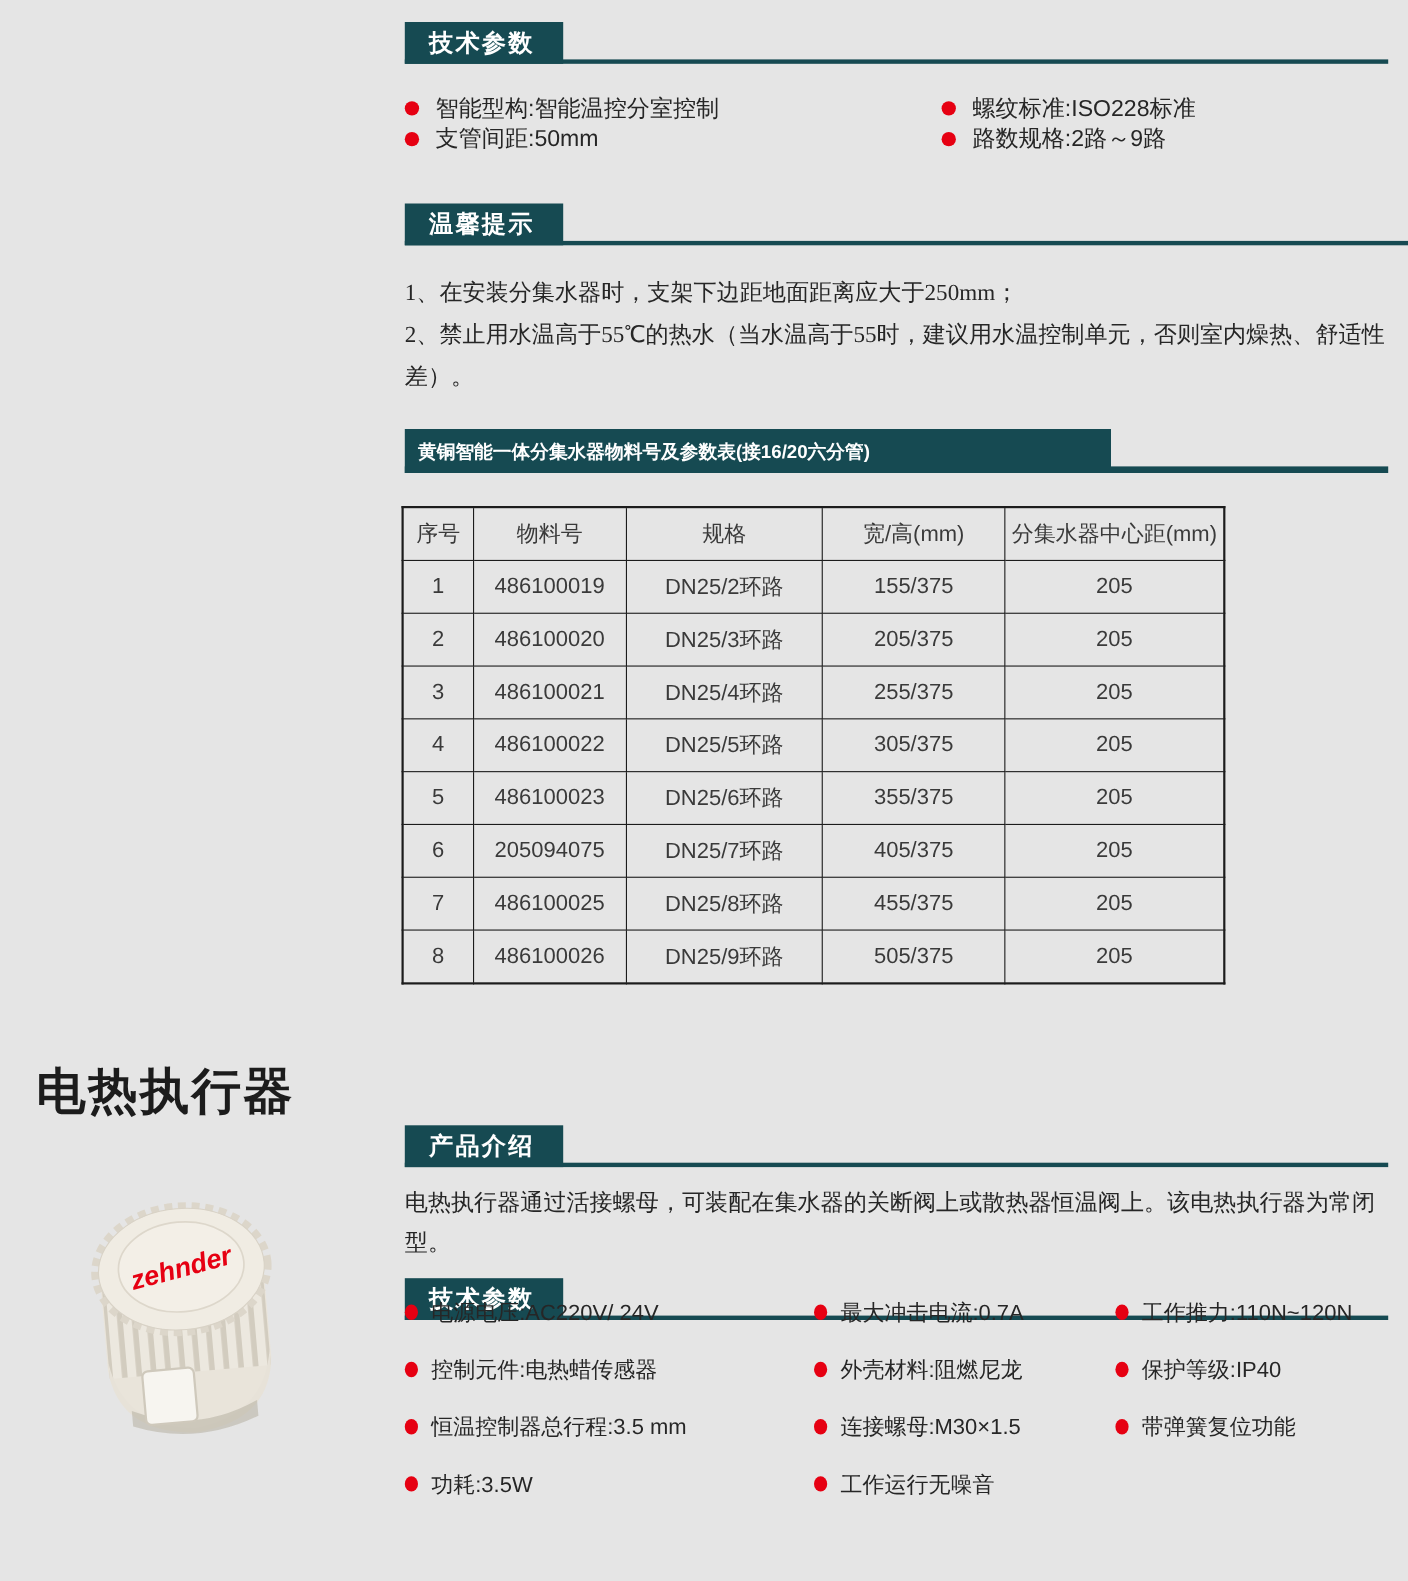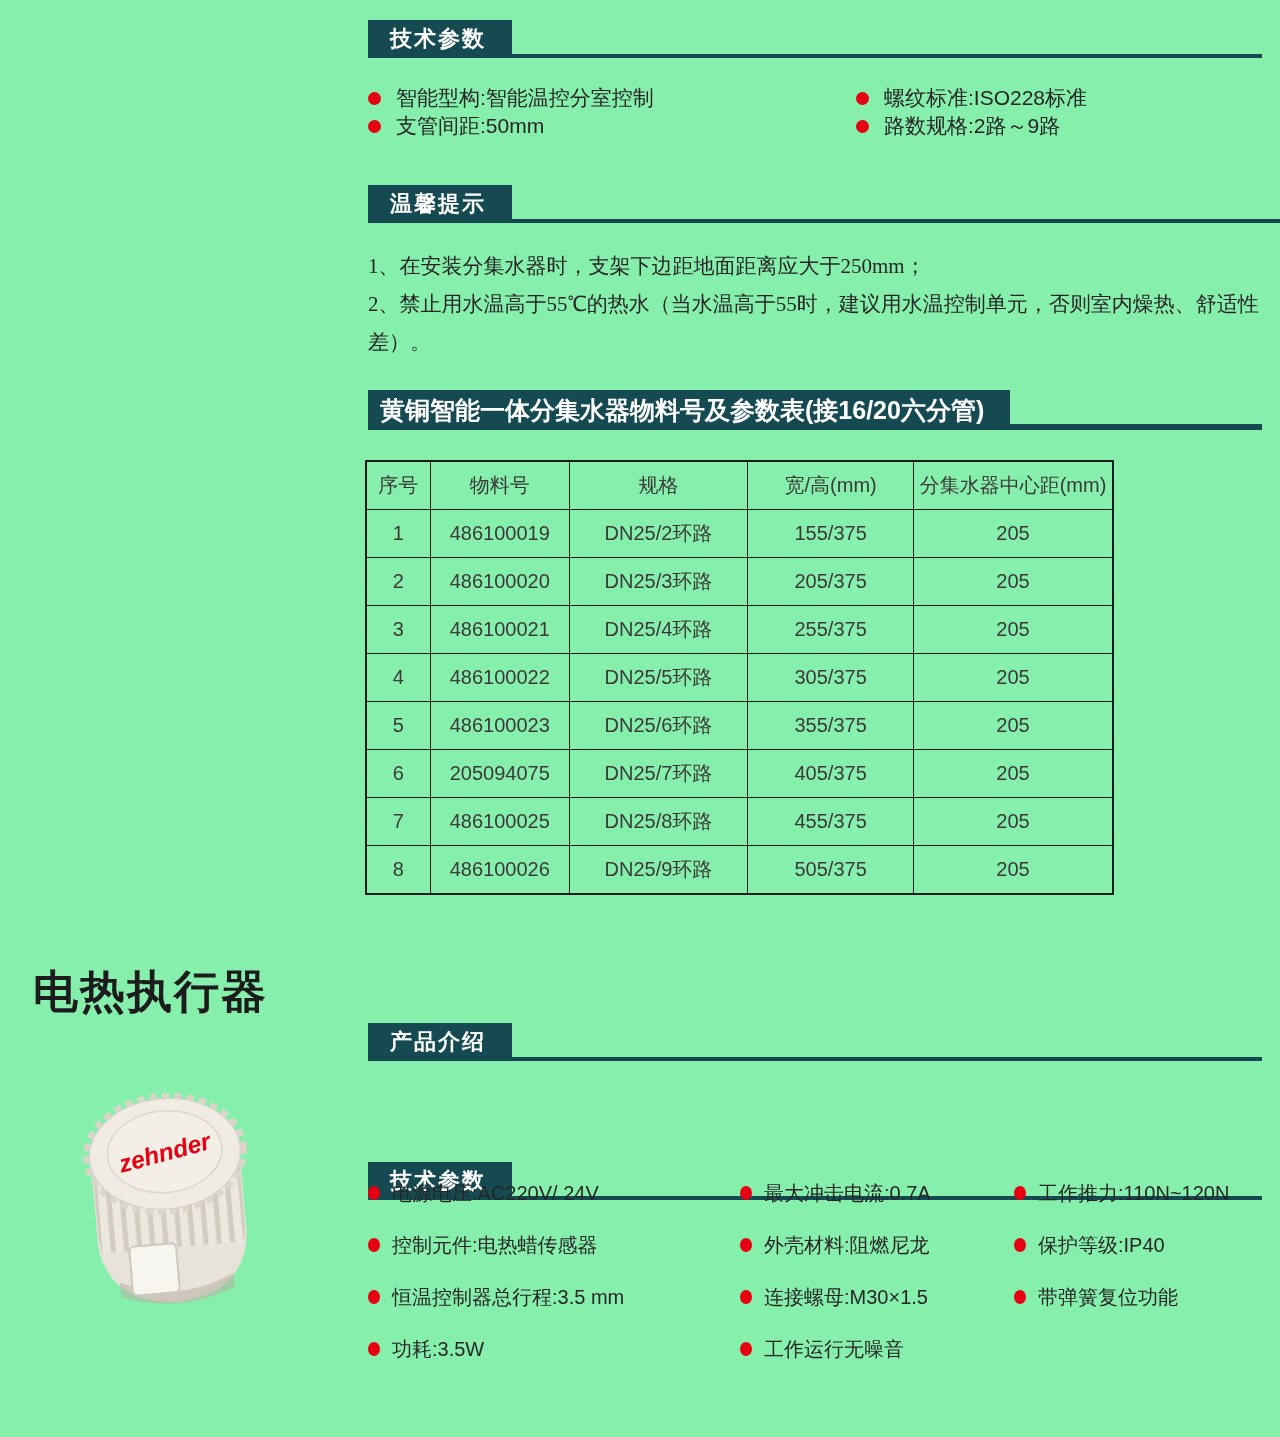--- a/index.html
+++ b/index.html
@@ -1,17 +1,17 @@
 <!DOCTYPE html>
 <html><head>
 <meta charset="utf-8">
 <style>
   html,body{margin:0;padding:0;background:#ffffff;}
   .page{
-    position:relative;width:1280px;height:1437px;background:#86efac;
+    position:relative;width:1280px;height:1437px;background:#e5e5e5;
     font-family:"Liberation Sans","DejaVu Sans",sans-serif;color:#262626;overflow:hidden;
   }
   
   .sec-hdr{position:absolute;left:368px;width:894px;height:38px;}
   .sec-hdr .rule{position:absolute;left:0;right:0;bottom:0;height:4px;background:#164a52;}
   .sec-hdr .tab{
     position:absolute;left:0;top:0;height:38px;min-width:100px;background:#164a52;
     color:#ffffff;font-size:22px;font-weight:bold;display:flex;align-items:center;
     padding:0 22px;letter-spacing:2px;
   }
@@ -30,21 +30,21 @@
   .grid-3 .dot{width:12px;height:14px;border-radius:50%;margin-right:12px;}
   
   .tips{position:absolute;left:368px;top:247px;width:898px;font-size:21px;color:#262626;font-family:Liberation Serif, serif;}
   .tips p{margin:0;line-height:38px;}
   .intro{position:absolute;left:368px;top:1076px;width:898px;font-size:21px;color:#262626;line-height:36px;}
   
   .tbl-title{position:absolute;left:368px;top:390px;width:894px;height:40px;}
   .tbl-title .rule{position:absolute;left:0;right:0;bottom:0;height:6px;background:#164a52;}
   .tbl-title .bar{
     position:absolute;left:0;top:0;width:642px;height:40px;background:#164a52;color:#ffffff;
-    font-size:25px;font-weight:bold;display:flex;align-items:center;padding-left:12px;box-sizing:border-box;
+    font-size:17px;font-weight:bold;display:flex;align-items:center;padding-left:12px;box-sizing:border-box;
   }
   
   .spec-table{
     position:absolute;left:365px;top:460px;width:749px;border-collapse:collapse;
     font-size:20px;color:#3a3a3a;table-layout:fixed;
   }
   .spec-table th,.spec-table td{
     border:1px solid #1c1c1c;height:47px;text-align:center;vertical-align:middle;
     font-weight:400;padding:0;
   }
@@ -202,20 +202,21 @@
     </g>
   </svg>
 
   <div class="sec-hdr" style="top:1023px;">
     <div class="rule"></div>
     <div class="tab">
       <span>产品介绍</span>
     </div>
   </div>
 
+  <div class="intro">电热执行器通过活接螺母，可装配在集水器的关断阀上或散热器恒温阀上。该电热执行器为常闭型。</div>
 
   <div class="sec-hdr" style="top:1162px;">
     <div class="rule"></div>
     <div class="tab">
       <span>技术参数</span>
     </div>
   </div>
 
   <div class="grid-3">
     <div class="bullet">

